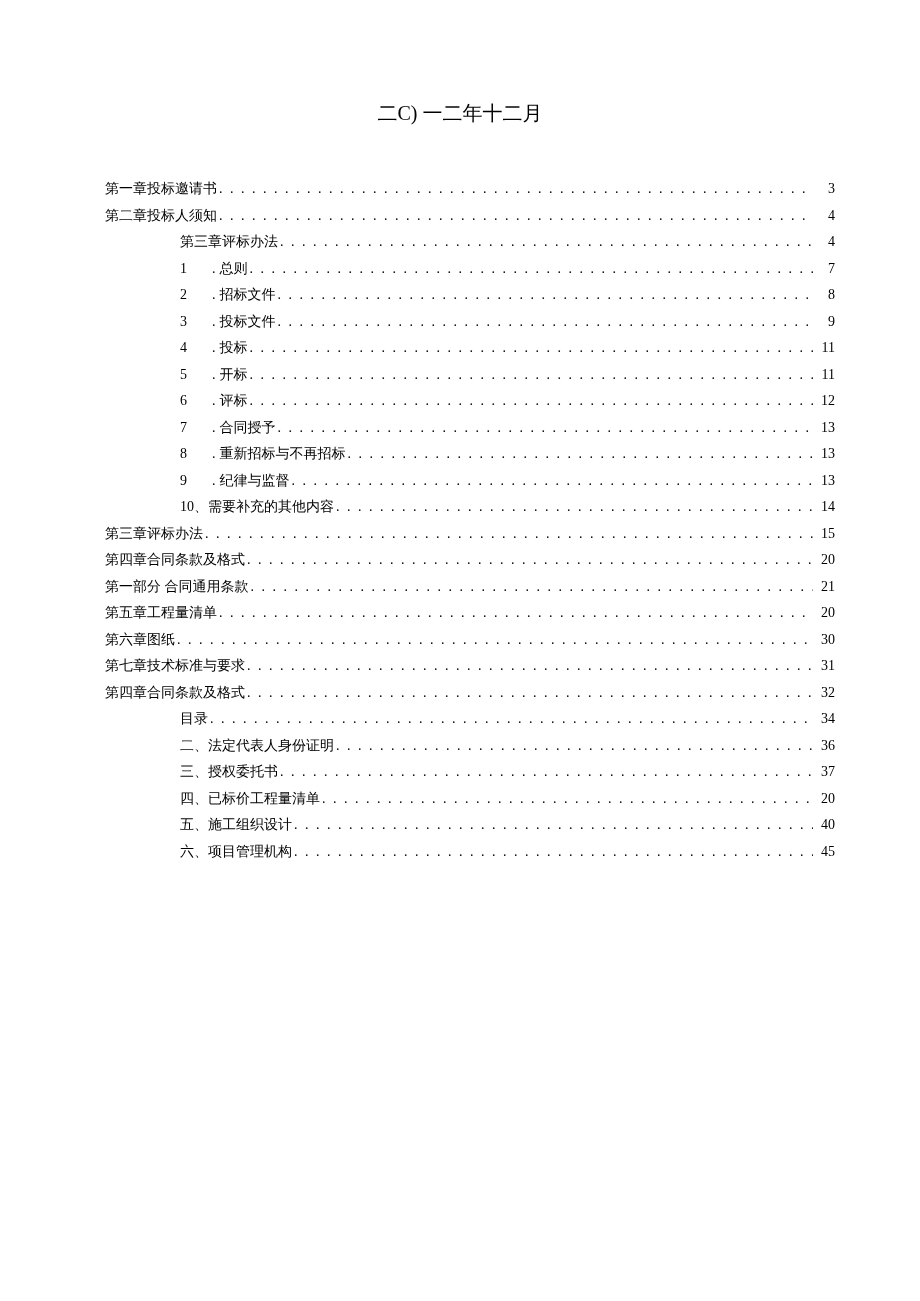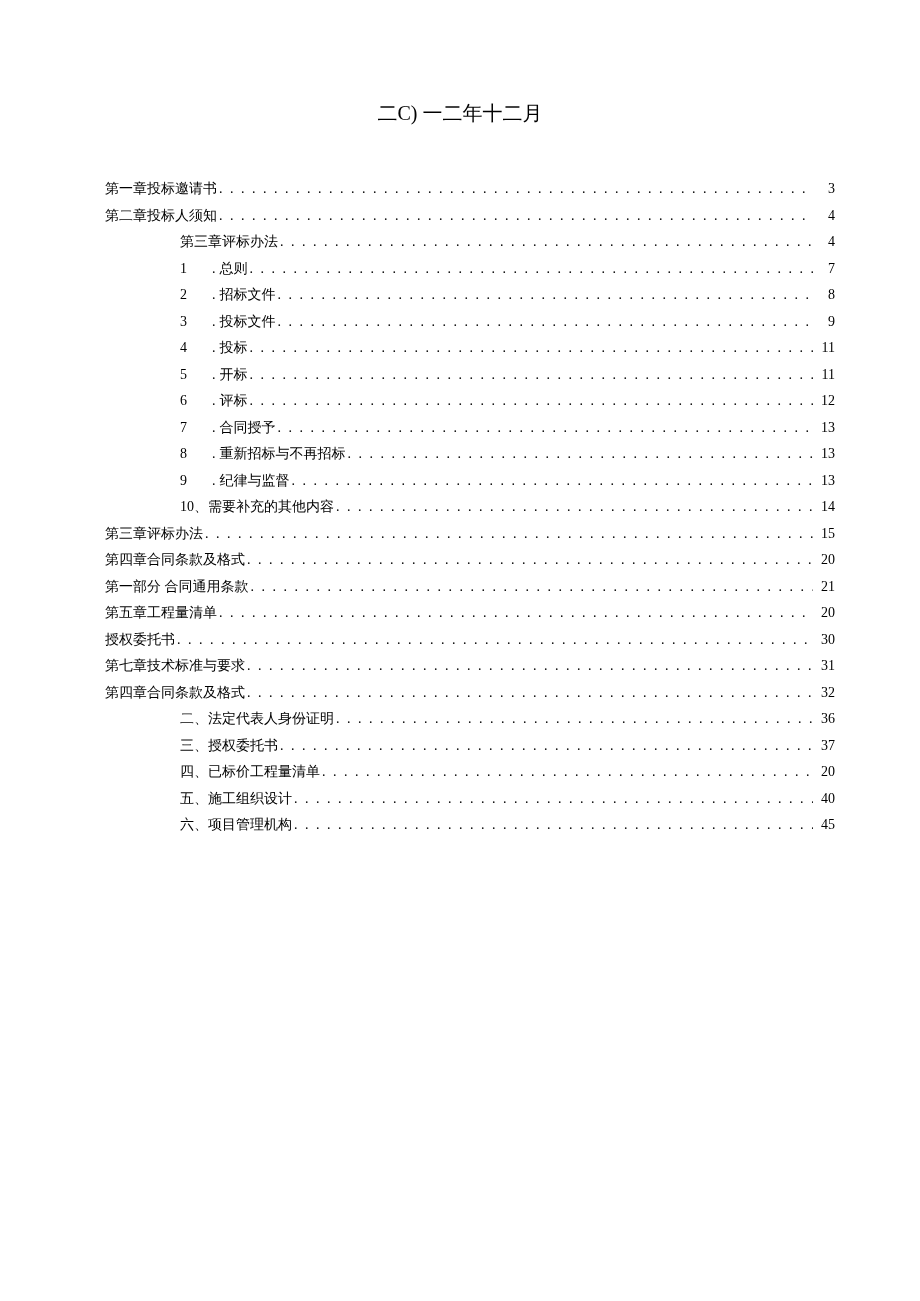--- a/index.html
+++ b/index.html
@@ -173,33 +173,38 @@
       <span class="toc-label">第一部分  合同通用条款</span>
       <span class="toc-dots"></span>
       <span class="toc-page">21</span>
     </div>
   <div class="toc-row level-0">
       <span class="toc-label">第五章工程量清单</span>
       <span class="toc-dots"></span>
       <span class="toc-page">20</span>
     </div>
   <div class="toc-row level-0">
-      <span class="toc-label">授权委托书</span>
+      <span class="toc-label">第六章图纸</span>
       <span class="toc-dots"></span>
       <span class="toc-page">30</span>
     </div>
   <div class="toc-row level-0">
       <span class="toc-label">第七章技术标准与要求</span>
       <span class="toc-dots"></span>
       <span class="toc-page">31</span>
     </div>
   <div class="toc-row level-0">
       <span class="toc-label">第四章合同条款及格式</span>
       <span class="toc-dots"></span>
       <span class="toc-page">32</span>
+    </div>
+  <div class="toc-row level-1">
+      <span class="toc-label">目录</span>
+      <span class="toc-dots"></span>
+      <span class="toc-page">34</span>
     </div>
   <div class="toc-row level-1">
       <span class="toc-label">二、法定代表人身份证明</span>
       <span class="toc-dots"></span>
       <span class="toc-page">36</span>
     </div>
   <div class="toc-row level-1">
       <span class="toc-label">三、授权委托书</span>
       <span class="toc-dots"></span>
       <span class="toc-page">37</span>

